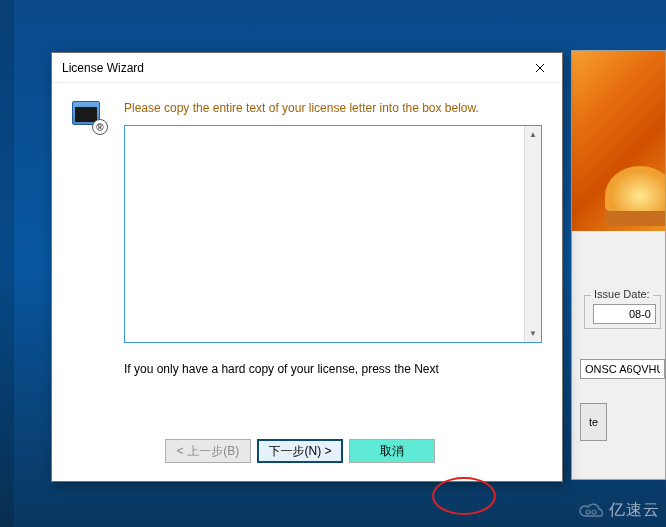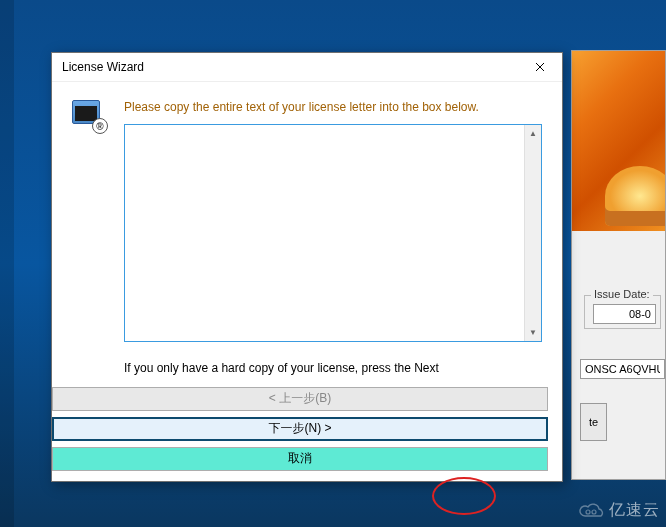--- a/index.html
+++ b/index.html
@@ -175,21 +175,20 @@
     .hint {
       font-size: 12px;
       color: #000;
       line-height: 1.4;
     }
     .button-row {
       padding: 10px 14px 18px 0;
       display: flex;
       justify-content: center;
       gap: 6px;
-      flex-direction: column;
     }
     .btn {
       min-width: 86px;
       height: 24px;
       border: 1px solid #adadad;
       background: #5eead4;
       font-size: 12px;
       display: flex; align-items: center; justify-content: center;
       cursor: pointer;
       position: relative;

